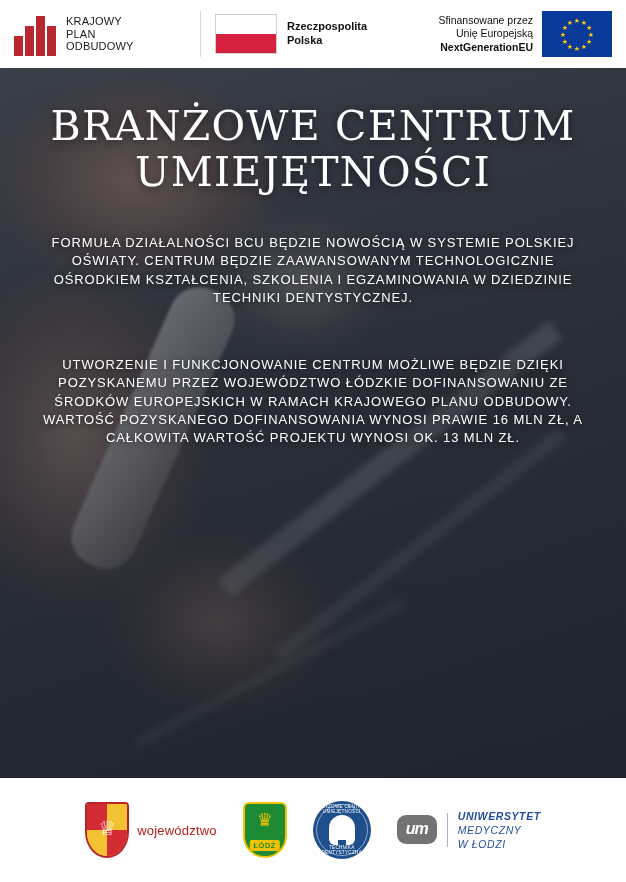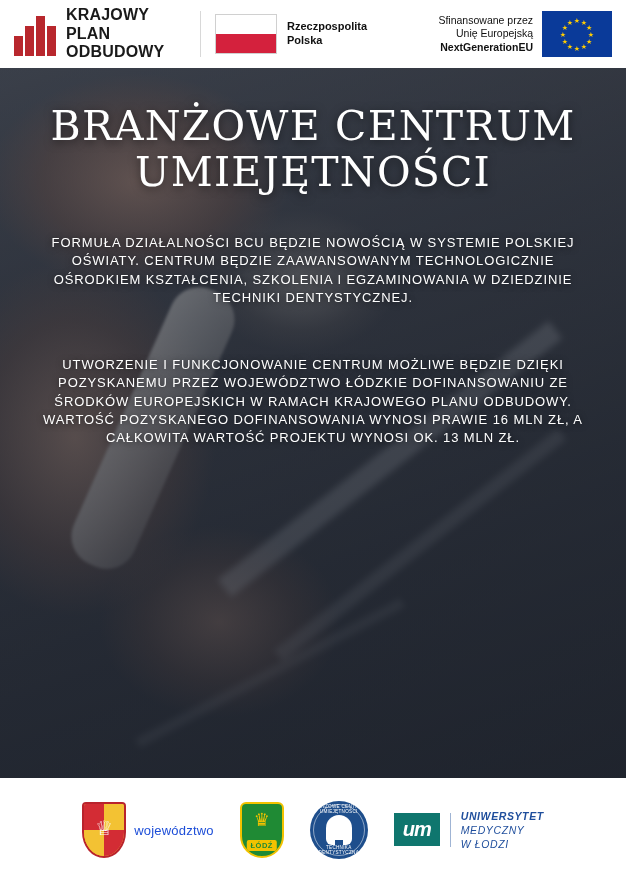--- a/index.html
+++ b/index.html
@@ -42,22 +42,22 @@
   .kpo-mark span {
     position: absolute;
     background: #b8272d;
     display: block;
   }
   .kpo-mark .b1 { left: 0;  bottom: 0; width: 9px; height: 20px; }
   .kpo-mark .b2 { left: 11px; bottom: 0; width: 9px; height: 30px; }
   .kpo-mark .b3 { left: 22px; bottom: 0; width: 9px; height: 40px; }
   .kpo-mark .b4 { left: 33px; bottom: 0; width: 9px; height: 30px; }
   .kpo-text {
-    font-size: 16px;
-    font-weight: bold;
+    font-size: 11px;
+    font-weight: normal;
     line-height: 1.18;
     letter-spacing: 0.2px;
     color: #1a1a1a;
     text-transform: uppercase;
   }
   .divider-v {
     width: 1px;
     height: 46px;
     background: #d8d8d8;
     margin: 0 14px;
@@ -207,21 +207,21 @@
   .coa .q2 { right:0; top:0; background:#f3c233; }
   .coa .q3 { left:0; bottom:0; background:#f3c233; }
   .coa .q4 { right:0; bottom:0; background:#d32c34; }
   .coa .eagle {
     position:absolute; left:50%; top:46%; transform:translate(-50%,-50%);
     color:#ffffff; font-size:20px; line-height:20px;
   }
 
   .lodzkie-txt { line-height: 1; }
   .lodzkie-txt .small {
-    font-size: 13px; color: #1d4ed8; letter-spacing: .2px;
+    font-size: 13px; color: #b91c1c; letter-spacing: .2px;
   }
   .lodzkie-txt .big {
     font-size: 26px; font-weight: bold; color: #b9232c; letter-spacing: -0.4px;
   }
   .reg-mark {
     font-size: 8px; color: #b9232c; vertical-align: super;
   }
 
   
   .shield-green {
@@ -268,23 +268,23 @@
     position:absolute; top:3px; left:0; right:0;
     text-align:center; color:#ffffff; font-size:4.6px; letter-spacing:.3px;
   }
   .circle-logo .arcText2 {
     position:absolute; bottom:4px; left:0; right:0;
     text-align:center; color:#ffffff; font-size:4.6px; letter-spacing:.3px;
   }
 
   
   .um-mark {
-    background:#0f766e; color:#ffffff;
-    font-size: 20px; font-weight: bold; font-style: italic;
-    padding: 6px 9px 7px 9px; border-radius: 0; line-height:1;
+    background:#737373; color:#ffffff;
+    font-size: 16px; font-weight: bold; font-style: italic;
+    padding: 6px 9px 7px 9px; border-radius: 9px; line-height:1;
     letter-spacing: -1px;
   }
   .um-txt {
     font-size: 10.5px; color: #1f4e9c; line-height: 1.35; letter-spacing: .6px;
     text-transform: uppercase;
     font-style: italic;
   }
   .um-txt .l1 { font-weight: bold; }
   .um-divider {
     width:1px; height:34px; background:#9fb4d4; margin:0 2px;

